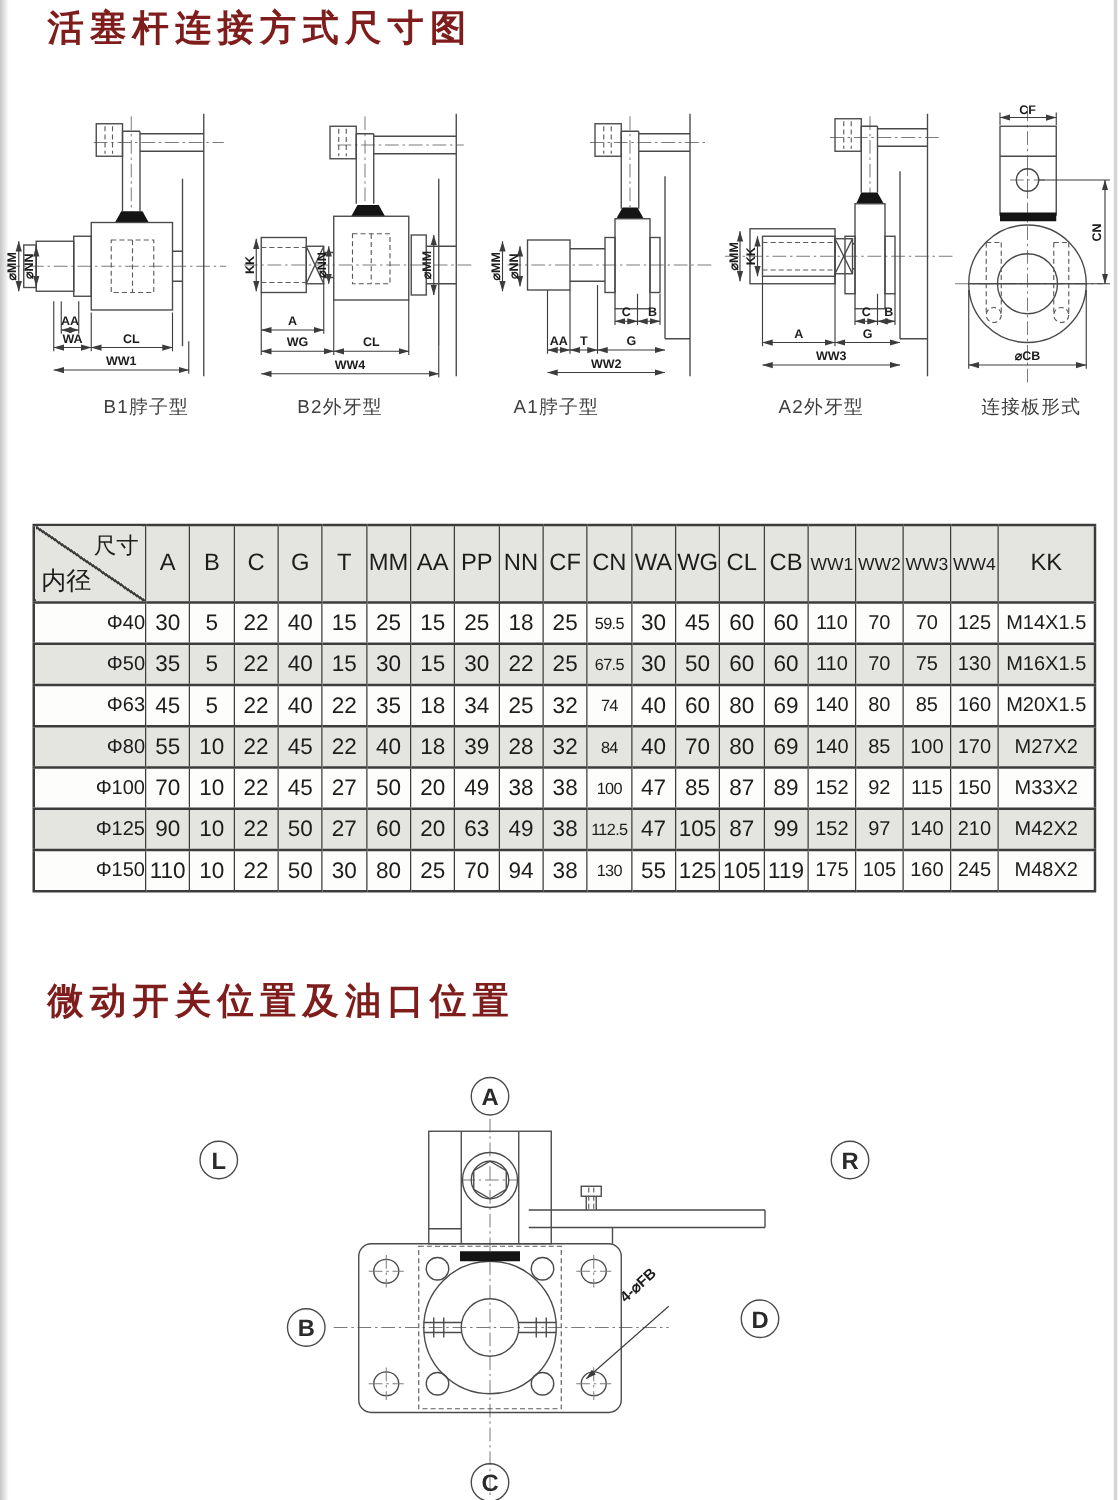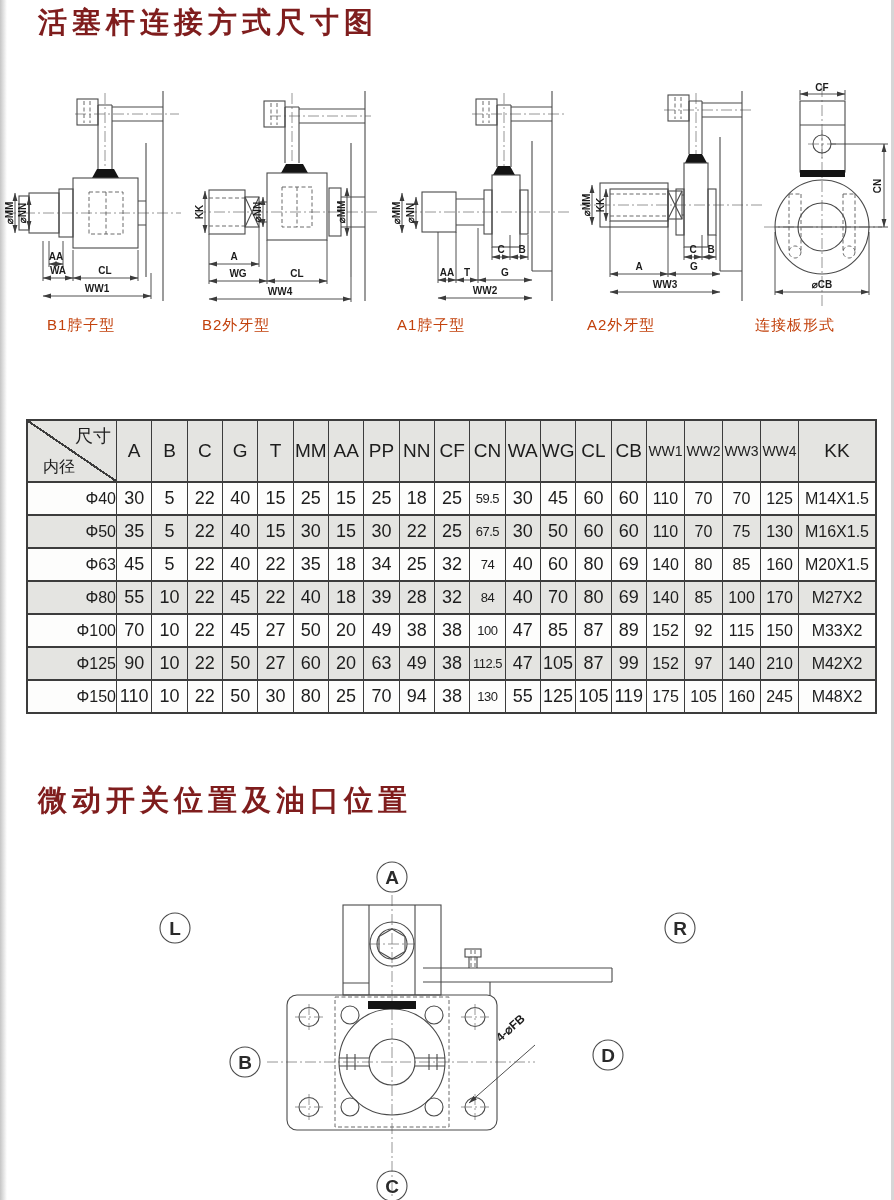--- a/index.html
+++ b/index.html
@@ -5,22 +5,22 @@
   html,body{margin:0;padding:0;}
   body{width:894px;height:1200px;position:relative;background:#ffffff;
        font-family:"Liberation Sans",sans-serif;overflow:hidden;}
   .edge-left{position:absolute;left:0;top:0;width:7px;height:1200px;
        background:linear-gradient(to right,rgba(150,150,150,.55),rgba(150,150,150,0));}
   .edge-right{position:absolute;right:0;top:0;width:3px;height:1200px;background:#d6d6d6;}
   .title{position:absolute;left:38px;font-size:29px;font-weight:bold;color:#7f1d1d;
        letter-spacing:5px;white-space:nowrap;}
   #title1{top:3px;} #title2{top:781px;text-align:center;}
   .dwg{position:absolute;}
-  .caption{position:absolute;top:316px;width:140px;margin-left:-70px;
-       font-size:15px;color:#c2410c;letter-spacing:1px;white-space:nowrap;}
+  .caption{position:absolute;top:316px;width:140px;margin-left:-70px;text-align:center;
+       font-size:15px;color:#404040;letter-spacing:1px;white-space:nowrap;}
   
   .ln{stroke:#4a4a4a;stroke-width:1.1;fill:none;}
   .cl{stroke:#7b7b7b;stroke-width:.8;fill:none;stroke-dasharray:11 3 2 3;}
   .hd{stroke:#5a5a5a;stroke-width:.9;fill:none;stroke-dasharray:4 2.5;}
   .dim{stroke:#3c3c3c;stroke-width:.9;fill:none;}
   .blk{fill:#141414;stroke:none;}
   text.dl{font:bold 10px "Liberation Sans",sans-serif;fill:#1c1c1c;}
   text.letter{font:bold 19px "Liberation Sans",sans-serif;fill:#2a2a2a;text-anchor:middle;}
   
   #dim-table{position:absolute;left:26px;top:419px;width:851px;border-collapse:collapse;
@@ -30,21 +30,21 @@
   #dim-table th{height:48px;font-weight:normal;font-size:19px;background:#e4e4e1;}
   #dim-table td{height:31px;font-size:18px;background:#fdfdfc;}
   #dim-table tr.alt td{background:#e4e4e1;}
   #dim-table th.ww{font-size:14px;width:37px;}
   #dim-table th.kk{width:76px;}
   #dim-table th.corner{width:76px;position:relative;padding:6px;
        background:linear-gradient(to top right,
          rgba(0,0,0,0) calc(50% - 1px),#3c3c3c calc(50% - 1px),
          #3c3c3c calc(50% + 1px),rgba(0,0,0,0) calc(50% + 1px)),#e4e4e1;}
   .corner-top{position:absolute;top:3px;right:5px;font-size:18px;}
-  .corner-bot{position:absolute;bottom:3px;left:15px;font-size:16px;}
+  .corner-bot{position:absolute;bottom:3px;left:5px;font-size:20px;}
   #dim-table td.bore{font-size:16px;text-align:right;}
   #dim-table td.cn{font-size:13px;letter-spacing:-.5px;margin-left:20px;}
   #dim-table td.ww{font-size:16px;}
   #dim-table td.kk{font-size:16px;}
 </style>
 </head>
 <body>
 
 <div class="edge-left"></div>
 <div class="edge-right"></div>
@@ -208,21 +208,21 @@
   <path class="dim" d="M69,62 H126 M107,145 H126"></path>
   <path class="dim" marker-start="url(#arr)" marker-end="url(#arr)" d="M122,62 V145"></path>
   <text class="dl" transform="translate(119,104) rotate(-90)" text-anchor="middle">CN</text>
   <path class="dim" d="M13,150 V213 M107,150 V213"></path>
   <path class="dim" marker-start="url(#arr)" marker-end="url(#arr)" d="M13,210 H107"></path>
   <text class="dl" x="60" y="206" text-anchor="middle">⌀CB</text>
 </svg>
 
 <div class="caption" style="left:117px">B1脖子型</div>
 <div class="caption" style="left:272px">B2外牙型</div>
-<div class="caption" style="left:467px">A1脖子型</div>
+<div class="caption" style="left:445px">A1脖子型</div>
 <div class="caption" style="left:657px">A2外牙型</div>
 <div class="caption" style="left:825px">连接板形式</div>
 
 <table id="dim-table">
   <thead>
     <tr id="col-headers">
       <th class="corner">
         <span class="corner-top">尺寸</span>
         <span class="corner-bot">内径</span>
       </th>

